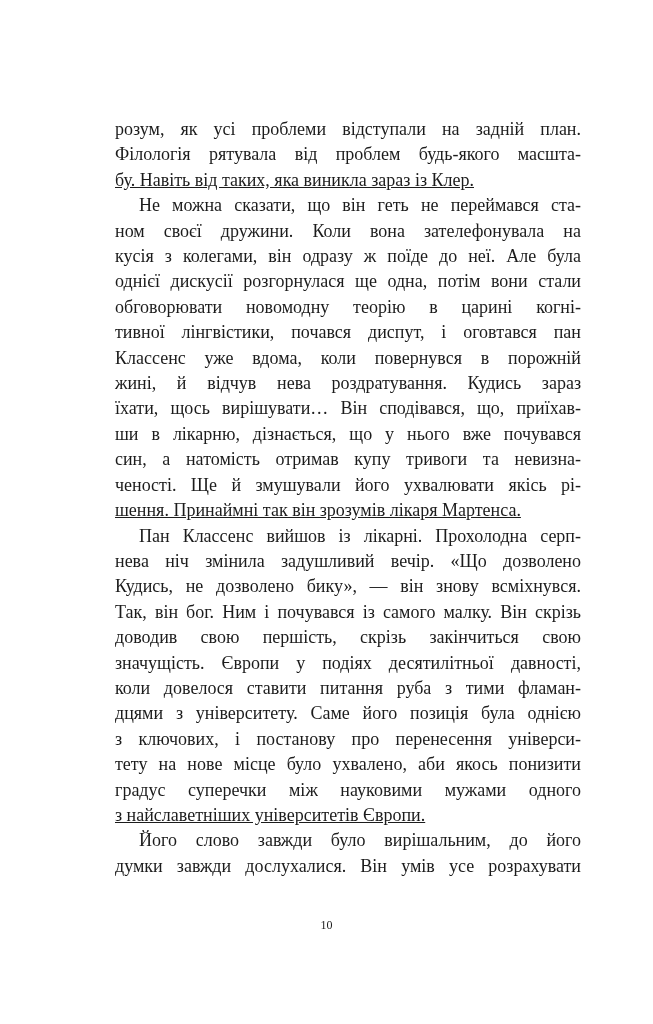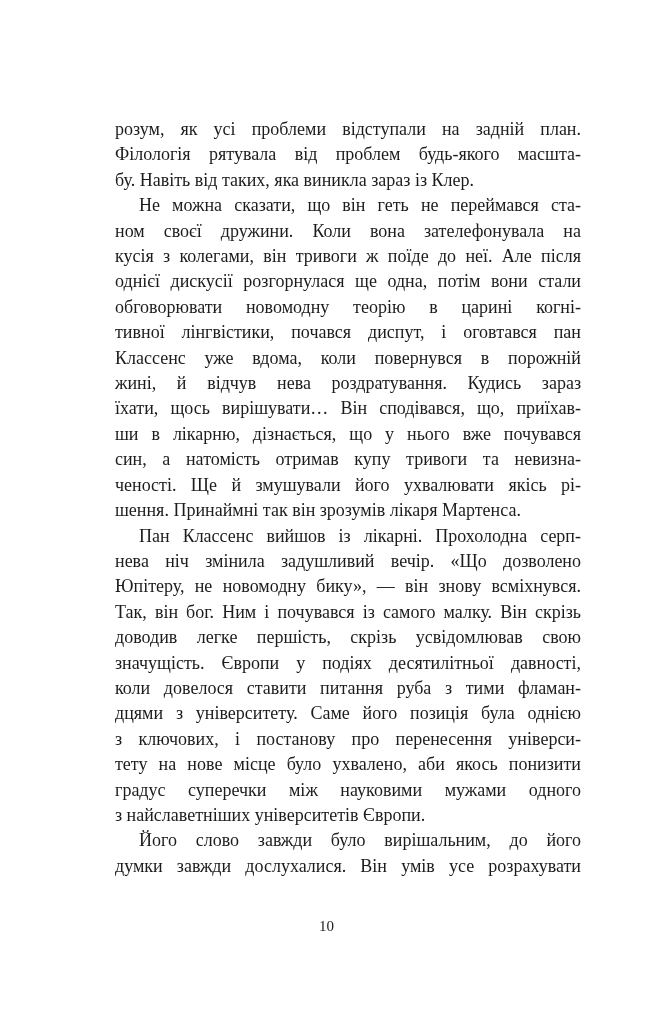--- a/index.html
+++ b/index.html
@@ -24,64 +24,65 @@
   }
   .line {
     font-size: 18px;
     line-height: 25.4px;
     text-align: justify;
     text-align-last: justify;
     -moz-text-align-last: justify;
   }
   .line.last {
     text-align-last: left;
+    text-decoration: underline;
     -moz-text-align-last: left;
   }
   .line.indent {
     text-indent: 24px;
   }
   .italic {
     font-style: italic;
   }
   .page-number {
     position: absolute;
     top: 918px;
     left: 0;
     width: 100%;
     text-align: center;
-    font-size: 15px;
+    font-size: 12px;
     color: #1c1c1c;
   }
 </style>
 </head>
 <body>
 
 <div class="book-page">
   <div class="text-block">
       <div class="line"><span>розум, як усі проблеми відступали на задній план.</span></div>
       <div class="line"><span>Філологія рятувала від проблем будь-якого масшта-</span></div>
       <div class="line last"><span>бу. Навіть від таких, яка виникла зараз із Клер.</span></div>
       <div class="line indent"><span>Не можна сказати, що він геть не переймався ста-</span></div>
       <div class="line"><span>ном своєї дружини. Коли вона зателефонувала на</span></div>
-      <div class="line"><span>кусія з колегами, він тривоги ж поїде до неї. Але після</span></div>
+      <div class="line"><span>кусія з колегами, він одразу ж поїде до неї. Але була</span></div>
       <div class="line"><span>однієї дискусії розгорнулася ще одна, потім вони стали</span></div>
       <div class="line"><span>обговорювати новомодну теорію в царині когні-</span></div>
       <div class="line"><span>тивної лінгвістики, почався диспут, і оговтався пан</span></div>
       <div class="line"><span>Классенс уже вдома, коли повернувся в порожній</span></div>
       <div class="line"><span>жині, й відчув нева роздратування. Кудись зараз</span></div>
       <div class="line"><span>їхати, щось вирішувати… Він сподівався, що, приїхав-</span></div>
       <div class="line"><span>ши в лікарню, дізнається, що у нього вже почувався</span></div>
       <div class="line"><span>син, а натомість отримав купу тривоги та невизна-</span></div>
       <div class="line"><span>ченості. Ще й змушували його ухвалювати якісь рі-</span></div>
       <div class="line last"><span>шення. Принаймні так він зрозумів лікаря Мартенса.</span></div>
       <div class="line indent"><span>Пан Классенс вийшов із лікарні. Прохолодна серп-</span></div>
       <div class="line"><span>нева ніч змінила задушливий вечір. «Що дозволено</span></div>
-      <div class="line"><span>Юпітеру, не новомодну бику», — він знову всміхнувся.</span></div>
+      <div class="line"><span>Кудись, не дозволено бику», — він знову всміхнувся.</span></div>
       <div class="line"><span>Так, він бог. Ним і почувався із самого малку. Він скрізь</span></div>
-      <div class="line"><span>доводив легке першість, скрізь усвідомлював свою</span></div>
+      <div class="line"><span>доводив свою першість, скрізь закінчиться свою</span></div>
       <div class="line"><span>значущість. Європи у подіях десятилітньої давності,</span></div>
       <div class="line"><span>коли довелося ставити питання руба з тими фламан-</span></div>
       <div class="line"><span>дцями з університету. Саме його позиція була однією</span></div>
       <div class="line"><span>з ключових, і постанову про перенесення універси-</span></div>
       <div class="line"><span>тету на нове місце було ухвалено, аби якось понизити</span></div>
       <div class="line"><span>градус суперечки між науковими мужами одного</span></div>
       <div class="line last"><span>з найславетніших університетів Європи.</span></div>
       <div class="line indent"><span>Його слово завжди було вирішальним, до його</span></div>
       <div class="line"><span>думки завжди дослухалися. Він умів усе розрахувати</span></div>
     </div>

